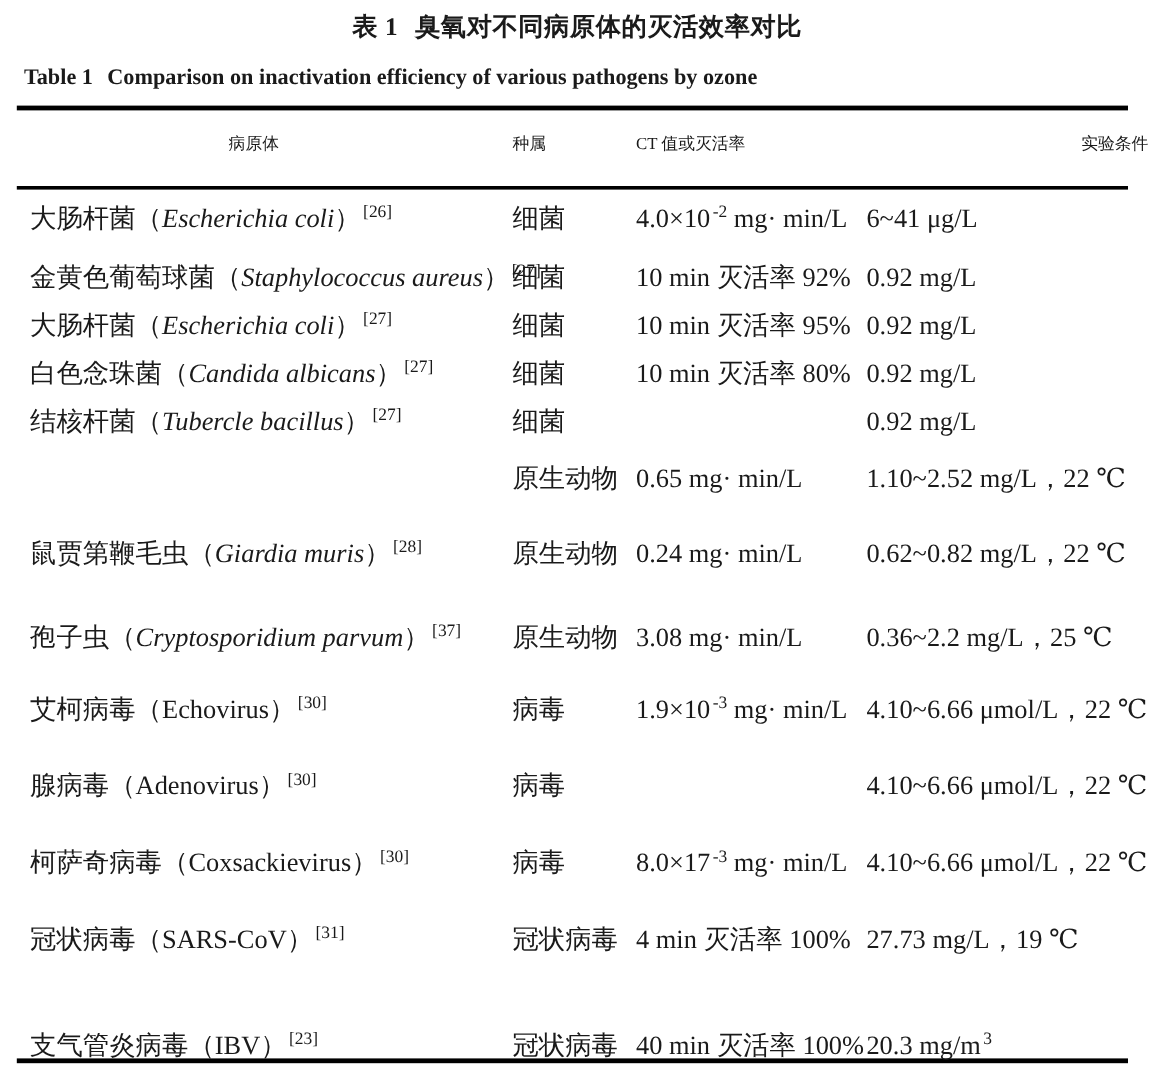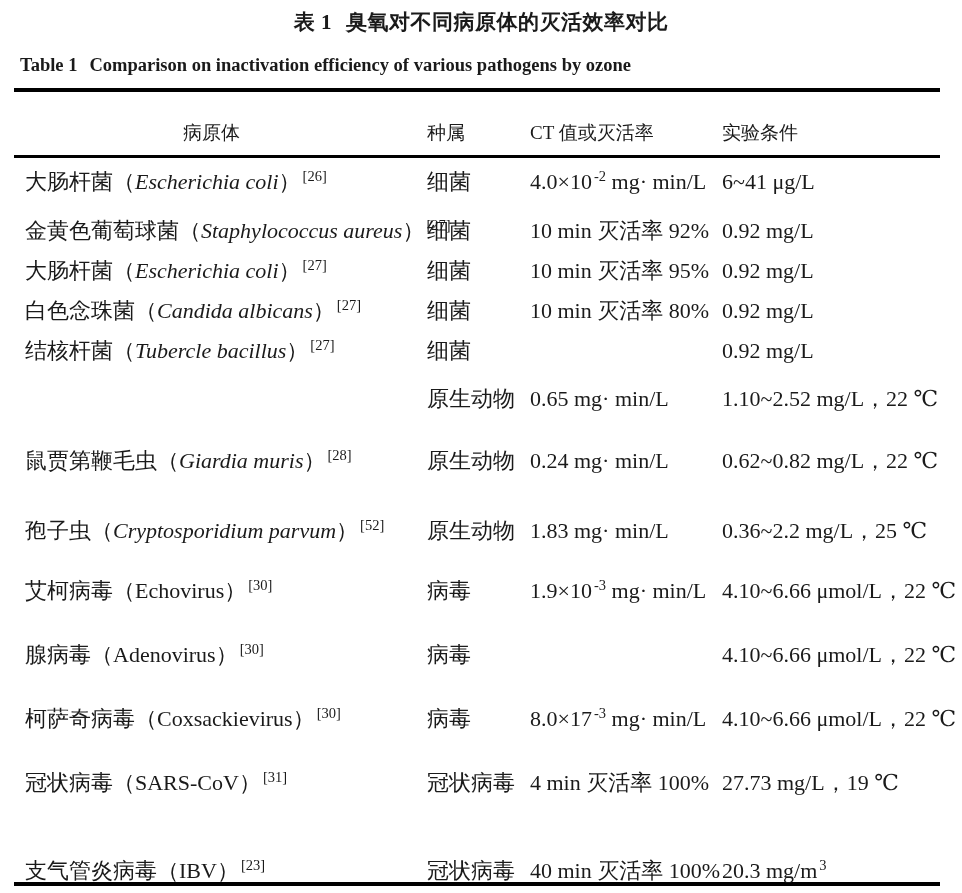--- a/index.html
+++ b/index.html
@@ -68,25 +68,25 @@
     left: 0;
     width: 962px;
     height: 30px;
     line-height: 30px;
   }
   .c-name { position: absolute; left: 25px;  width: 395px; }
   .c-kind { position: absolute; left: 427px; width: 95px;  }
   .c-ct   { position: absolute; left: 530px; width: 190px; }
   .c-cond { position: absolute; left: 722px; width: 235px; }
 
-  .headrow { font-size: 19px; margin-top: 12px; }
+  .headrow { font-size: 14px; }
   .headrow .c-name { text-align: center; width: 395px; left: 14px; }
   .headrow .c-kind { text-align: left; }
   .headrow .c-ct   { text-align: left; }
-  .headrow .c-cond { text-align: left; }
+  .headrow .c-cond { text-align: right; }
 
   .datarow { font-size: 22px; }
 
   .sci { font-style: italic; }
   .rom { font-style: normal; }
   sup {
     font-size: 0.66em;
     vertical-align: super;
     line-height: 0;
     margin-left: 2px;
@@ -154,23 +154,23 @@
           <div class="c-ct nowrap">0.65 mg· min/L</div>
           <div class="c-cond nowrap">1.10~2.52 mg/L，22 ℃</div>
         </div>
         <div class="row datarow" style="top: 446px;">
           <div class="c-name nowrap"><span>鼠贾第鞭毛虫</span><span>（</span><span class="sci">Giardia muris</span><span>）</span><sup>[28]</sup></div>
           <div class="c-kind">原生动物</div>
           <div class="c-ct nowrap">0.24 mg· min/L</div>
           <div class="c-cond nowrap">0.62~0.82 mg/L，22 ℃</div>
         </div>
         <div class="row datarow" style="top: 516px;">
-          <div class="c-name nowrap"><span>孢子虫</span><span>（</span><span class="sci">Cryptosporidium parvum</span><span>）</span><sup>[52]</sup></div>
+          <div class="c-name nowrap"><span>孢子虫</span><span>（</span><span class="sci">Cryptosporidium parvum</span><span>）</span><sup>[37]</sup></div>
           <div class="c-kind">原生动物</div>
-          <div class="c-ct nowrap">1.83 mg· min/L</div>
+          <div class="c-ct nowrap">3.08 mg· min/L</div>
           <div class="c-cond nowrap">0.36~2.2 mg/L，25 ℃</div>
         </div>
         <div class="row datarow" style="top: 576px;">
           <div class="c-name nowrap"><span>艾柯病毒</span><span>（</span><span class="rom">Echovirus</span><span>）</span><sup>[30]</sup></div>
           <div class="c-kind">病毒</div>
           <div class="c-ct nowrap"><span>1.9×10</span><sup>-3</sup><span> mg· min/L</span></div>
           <div class="c-cond nowrap">4.10~6.66 μmol/L，22 ℃</div>
         </div>
         <div class="row datarow" style="top: 640px;">
           <div class="c-name nowrap"><span>腺病毒</span><span>（</span><span class="rom">Adenovirus</span><span>）</span><sup>[30]</sup></div>

